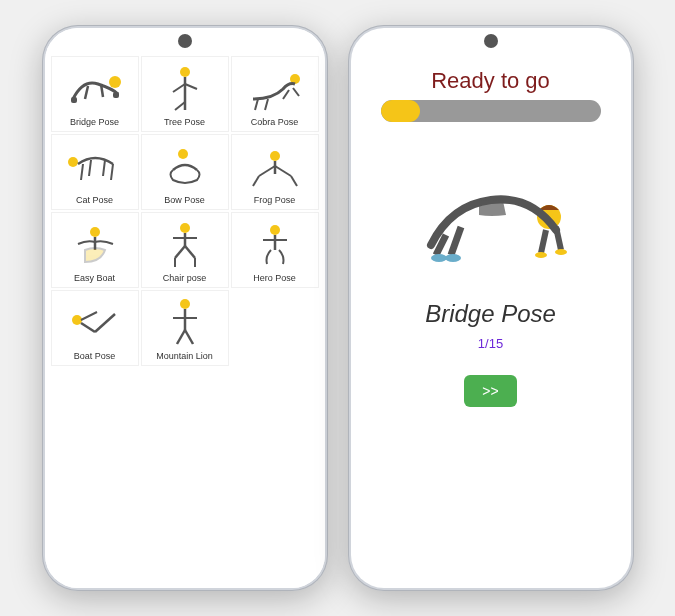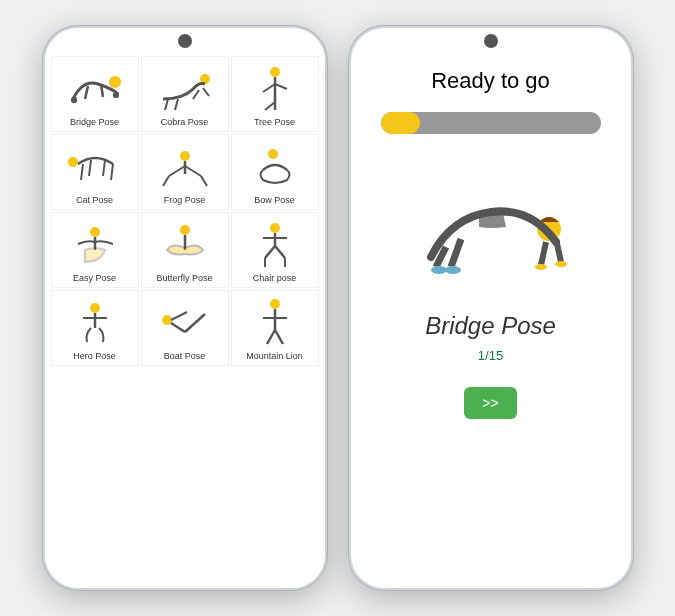--- a/index.html
+++ b/index.html
@@ -95,22 +95,22 @@
       height: 100%;
       background: #fff;
       display: flex;
       flex-direction: column;
       align-items: center;
       padding: 32px 20px 16px;
     }
     .ready-title {
       font-size: 22px;
       font-weight: 500;
-      color: #000000;
-      margin-bottom: 18px;
+      color: #7f1d1d;
+      margin-bottom: 6px;
       margin-top: 8px;
     }
     .progress-bar-container {
       width: 220px;
       height: 22px;
       background: #999;
       border-radius: 11px;
       overflow: hidden;
       margin-bottom: 28px;
     }
@@ -130,21 +130,21 @@
     }
     .pose-name {
       font-size: 24px;
       font-weight: 500;
       color: #333;
       font-style: italic;
       margin-bottom: 8px;
     }
     .pose-counter {
       font-size: 13px;
-      color: #15803d;
+      color: #6d28d9;
       margin-bottom: 16px;
     }
     .next-btn {
       background: #4caf50;
       color: #fff;
       border: none;
       border-radius: 6px;
       padding: 8px 18px;
       font-size: 14px;
       cursor: pointer;
@@ -172,107 +172,96 @@
                 <line x1="25" y1="22" x2="22" y2="35" stroke="#555" stroke-width="2.5"></line>
                 <line x1="38" y1="20" x2="40" y2="33" stroke="#555" stroke-width="2.5"></line>
               </svg>
             </div>
             <span class="yoga-label">Bridge Pose</span>
           </div>
 
           <div class="yoga-item">
             <div class="yoga-icon">
               <svg width="64" height="50" viewBox="0 0 64 50">
+                <circle cx="32" cy="8" r="5" fill="#f5c518"></circle>
+                <line x1="32" y1="13" x2="32" y2="34" stroke="#555" stroke-width="2.5"></line>
+                <line x1="32" y1="20" x2="20" y2="28" stroke="#555" stroke-width="2"></line>
+                <line x1="32" y1="20" x2="44" y2="25" stroke="#555" stroke-width="2"></line>
+                <line x1="32" y1="34" x2="32" y2="46" stroke="#555" stroke-width="2.5"></line>
+                <line x1="32" y1="38" x2="22" y2="46" stroke="#555" stroke-width="2"></line>
+              </svg>
+            </div>
+            <span class="yoga-label">Tree Pose</span>
+          </div>
+
+          <div class="yoga-item">
+            <div class="yoga-icon">
+              <svg width="64" height="50" viewBox="0 0 64 50">
                 <circle cx="52" cy="15" r="5" fill="#f5c518"></circle>
                 <path d="M10 35 Q30 35 40 25 Q46 18 52 20" stroke="#555" stroke-width="3" fill="none"></path>
                 <line x1="15" y1="35" x2="12" y2="46" stroke="#555" stroke-width="2"></line>
                 <line x1="25" y1="35" x2="22" y2="46" stroke="#555" stroke-width="2"></line>
                 <line x1="46" y1="26" x2="40" y2="35" stroke="#555" stroke-width="2"></line>
                 <line x1="50" y1="24" x2="56" y2="32" stroke="#555" stroke-width="2"></line>
               </svg>
             </div>
             <span class="yoga-label">Cobra Pose</span>
           </div>
 
           <div class="yoga-item">
             <div class="yoga-icon">
               <svg width="64" height="50" viewBox="0 0 64 50">
-                <circle cx="32" cy="8" r="5" fill="#f5c518"></circle>
-                <line x1="32" y1="13" x2="32" y2="34" stroke="#555" stroke-width="2.5"></line>
-                <line x1="32" y1="20" x2="20" y2="28" stroke="#555" stroke-width="2"></line>
-                <line x1="32" y1="20" x2="44" y2="25" stroke="#555" stroke-width="2"></line>
-                <line x1="32" y1="34" x2="32" y2="46" stroke="#555" stroke-width="2.5"></line>
-                <line x1="32" y1="38" x2="22" y2="46" stroke="#555" stroke-width="2"></line>
-              </svg>
-            </div>
-            <span class="yoga-label">Tree Pose</span>
-          </div>
-
-          <div class="yoga-item">
-            <div class="yoga-icon">
-              <svg width="64" height="50" viewBox="0 0 64 50">
                 <circle cx="10" cy="20" r="5" fill="#f5c518"></circle>
                 <path d="M15 22 Q32 10 50 22" stroke="#555" stroke-width="2.5" fill="none"></path>
                 <line x1="20" y1="22" x2="18" y2="38" stroke="#555" stroke-width="2"></line>
                 <line x1="28" y1="18" x2="26" y2="34" stroke="#555" stroke-width="2"></line>
                 <line x1="42" y1="18" x2="40" y2="34" stroke="#555" stroke-width="2"></line>
                 <line x1="50" y1="22" x2="48" y2="38" stroke="#555" stroke-width="2"></line>
               </svg>
             </div>
             <span class="yoga-label">Cat Pose</span>
           </div>
 
           <div class="yoga-item">
             <div class="yoga-icon">
               <svg width="64" height="50" viewBox="0 0 64 50">
+                <circle cx="30" cy="12" r="5" fill="#f5c518"></circle>
+                <path d="M20 28 Q32 18 44 28" stroke="#555" stroke-width="2.5" fill="none"></path>
+                <path d="M20 28 Q15 32 20 38 Q32 44 44 38 Q49 32 44 28" stroke="#555" stroke-width="2" fill="none"></path>
+              </svg>
+            </div>
+            <span class="yoga-label">Bow Pose</span>
+          </div>
+
+          <div class="yoga-item">
+            <div class="yoga-icon">
+              <svg width="64" height="50" viewBox="0 0 64 50">
                 <circle cx="32" cy="14" r="5" fill="#f5c518"></circle>
                 <line x1="32" y1="19" x2="32" y2="32" stroke="#555" stroke-width="2.5"></line>
                 <line x1="32" y1="24" x2="16" y2="34" stroke="#555" stroke-width="2"></line>
                 <line x1="16" y1="34" x2="10" y2="44" stroke="#555" stroke-width="2"></line>
                 <line x1="32" y1="24" x2="48" y2="34" stroke="#555" stroke-width="2"></line>
                 <line x1="48" y1="34" x2="54" y2="44" stroke="#555" stroke-width="2"></line>
               </svg>
             </div>
             <span class="yoga-label">Frog Pose</span>
           </div>
 
           <div class="yoga-item">
             <div class="yoga-icon">
               <svg width="64" height="50" viewBox="0 0 64 50">
-                <circle cx="30" cy="12" r="5" fill="#f5c518"></circle>
-                <path d="M20 28 Q32 18 44 28" stroke="#555" stroke-width="2.5" fill="none"></path>
-                <path d="M20 28 Q15 32 20 38 Q32 44 44 38 Q49 32 44 28" stroke="#555" stroke-width="2" fill="none"></path>
-              </svg>
-            </div>
-            <span class="yoga-label">Bow Pose</span>
-          </div>
-
-          <div class="yoga-item">
-            <div class="yoga-icon">
-              <svg width="64" height="50" viewBox="0 0 64 50">
                 <circle cx="32" cy="12" r="5" fill="#f5c518"></circle>
                 <line x1="32" y1="17" x2="32" y2="30" stroke="#555" stroke-width="2.5"></line>
                 <path d="M15 24 Q24 20 32 22 Q40 20 50 24" stroke="#555" stroke-width="2" fill="none"></path>
                 <path d="M22 30 Q32 26 42 30 Q38 42 22 42 Z" stroke="#555" stroke-width="2" fill="#f5c518" opacity="0.3"></path>
               </svg>
             </div>
-            <span class="yoga-label">Easy Pose</span>
-          </div>
-
-          <div class="yoga-item">
-            <div class="yoga-icon">
-              <svg width="64" height="50" viewBox="0 0 64 50">
-                <circle cx="32" cy="10" r="5" fill="#f5c518"></circle>
-                <line x1="32" y1="15" x2="32" y2="30" stroke="#555" stroke-width="2.5"></line>
-                <path d="M32 28 Q20 22 14 30 Q20 36 32 34" stroke="#555" stroke-width="2" fill="#f5c518" opacity="0.4"></path>
-                <path d="M32 28 Q44 22 50 30 Q44 36 32 34" stroke="#555" stroke-width="2" fill="#f5c518" opacity="0.4"></path>
-              </svg>
-            </div>
-            <span class="yoga-label">Butterfly Pose</span>
-          </div>
+            <span class="yoga-label">Easy Boat</span>
+          </div>
+
 
 
           <div class="yoga-item">
             <div class="yoga-icon">
               <svg width="64" height="50" viewBox="0 0 64 50">
                 <circle cx="32" cy="8" r="5" fill="#f5c518"></circle>
                 <line x1="32" y1="13" x2="32" y2="26" stroke="#555" stroke-width="2.5"></line>
                 <line x1="20" y1="18" x2="44" y2="18" stroke="#555" stroke-width="2"></line>
                 <line x1="32" y1="26" x2="22" y2="38" stroke="#555" stroke-width="2.5"></line>
                 <line x1="32" y1="26" x2="42" y2="38" stroke="#555" stroke-width="2.5"></line>

